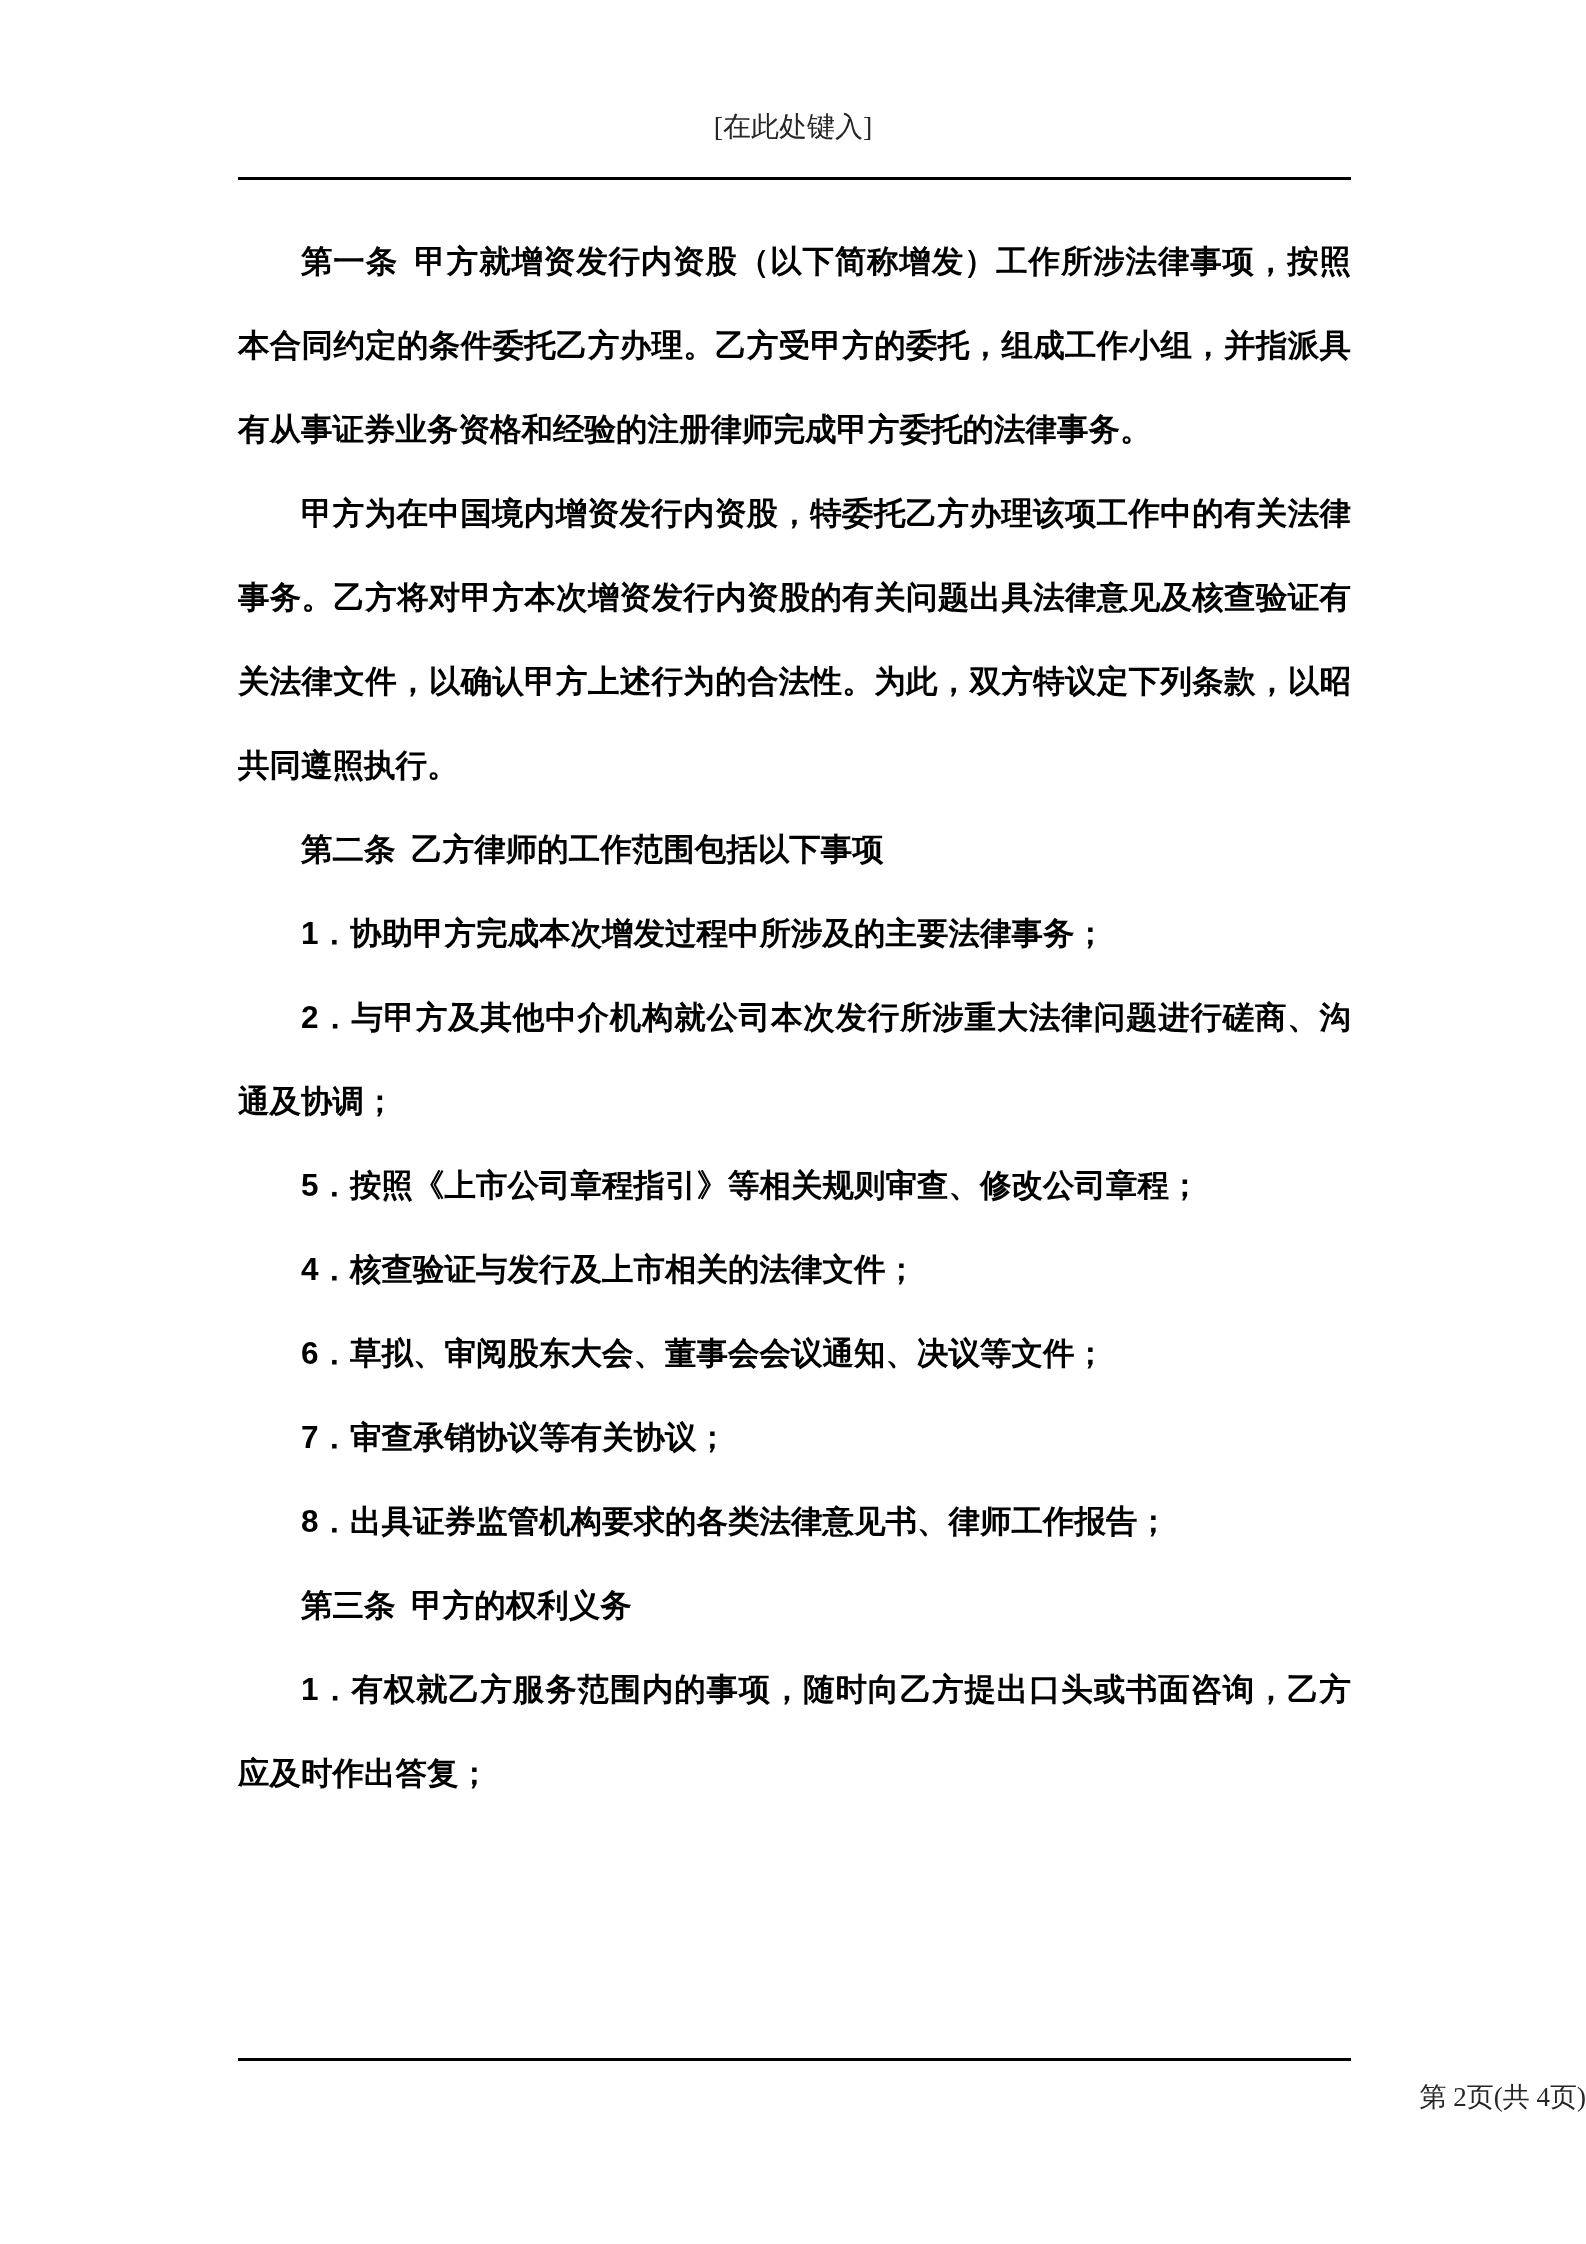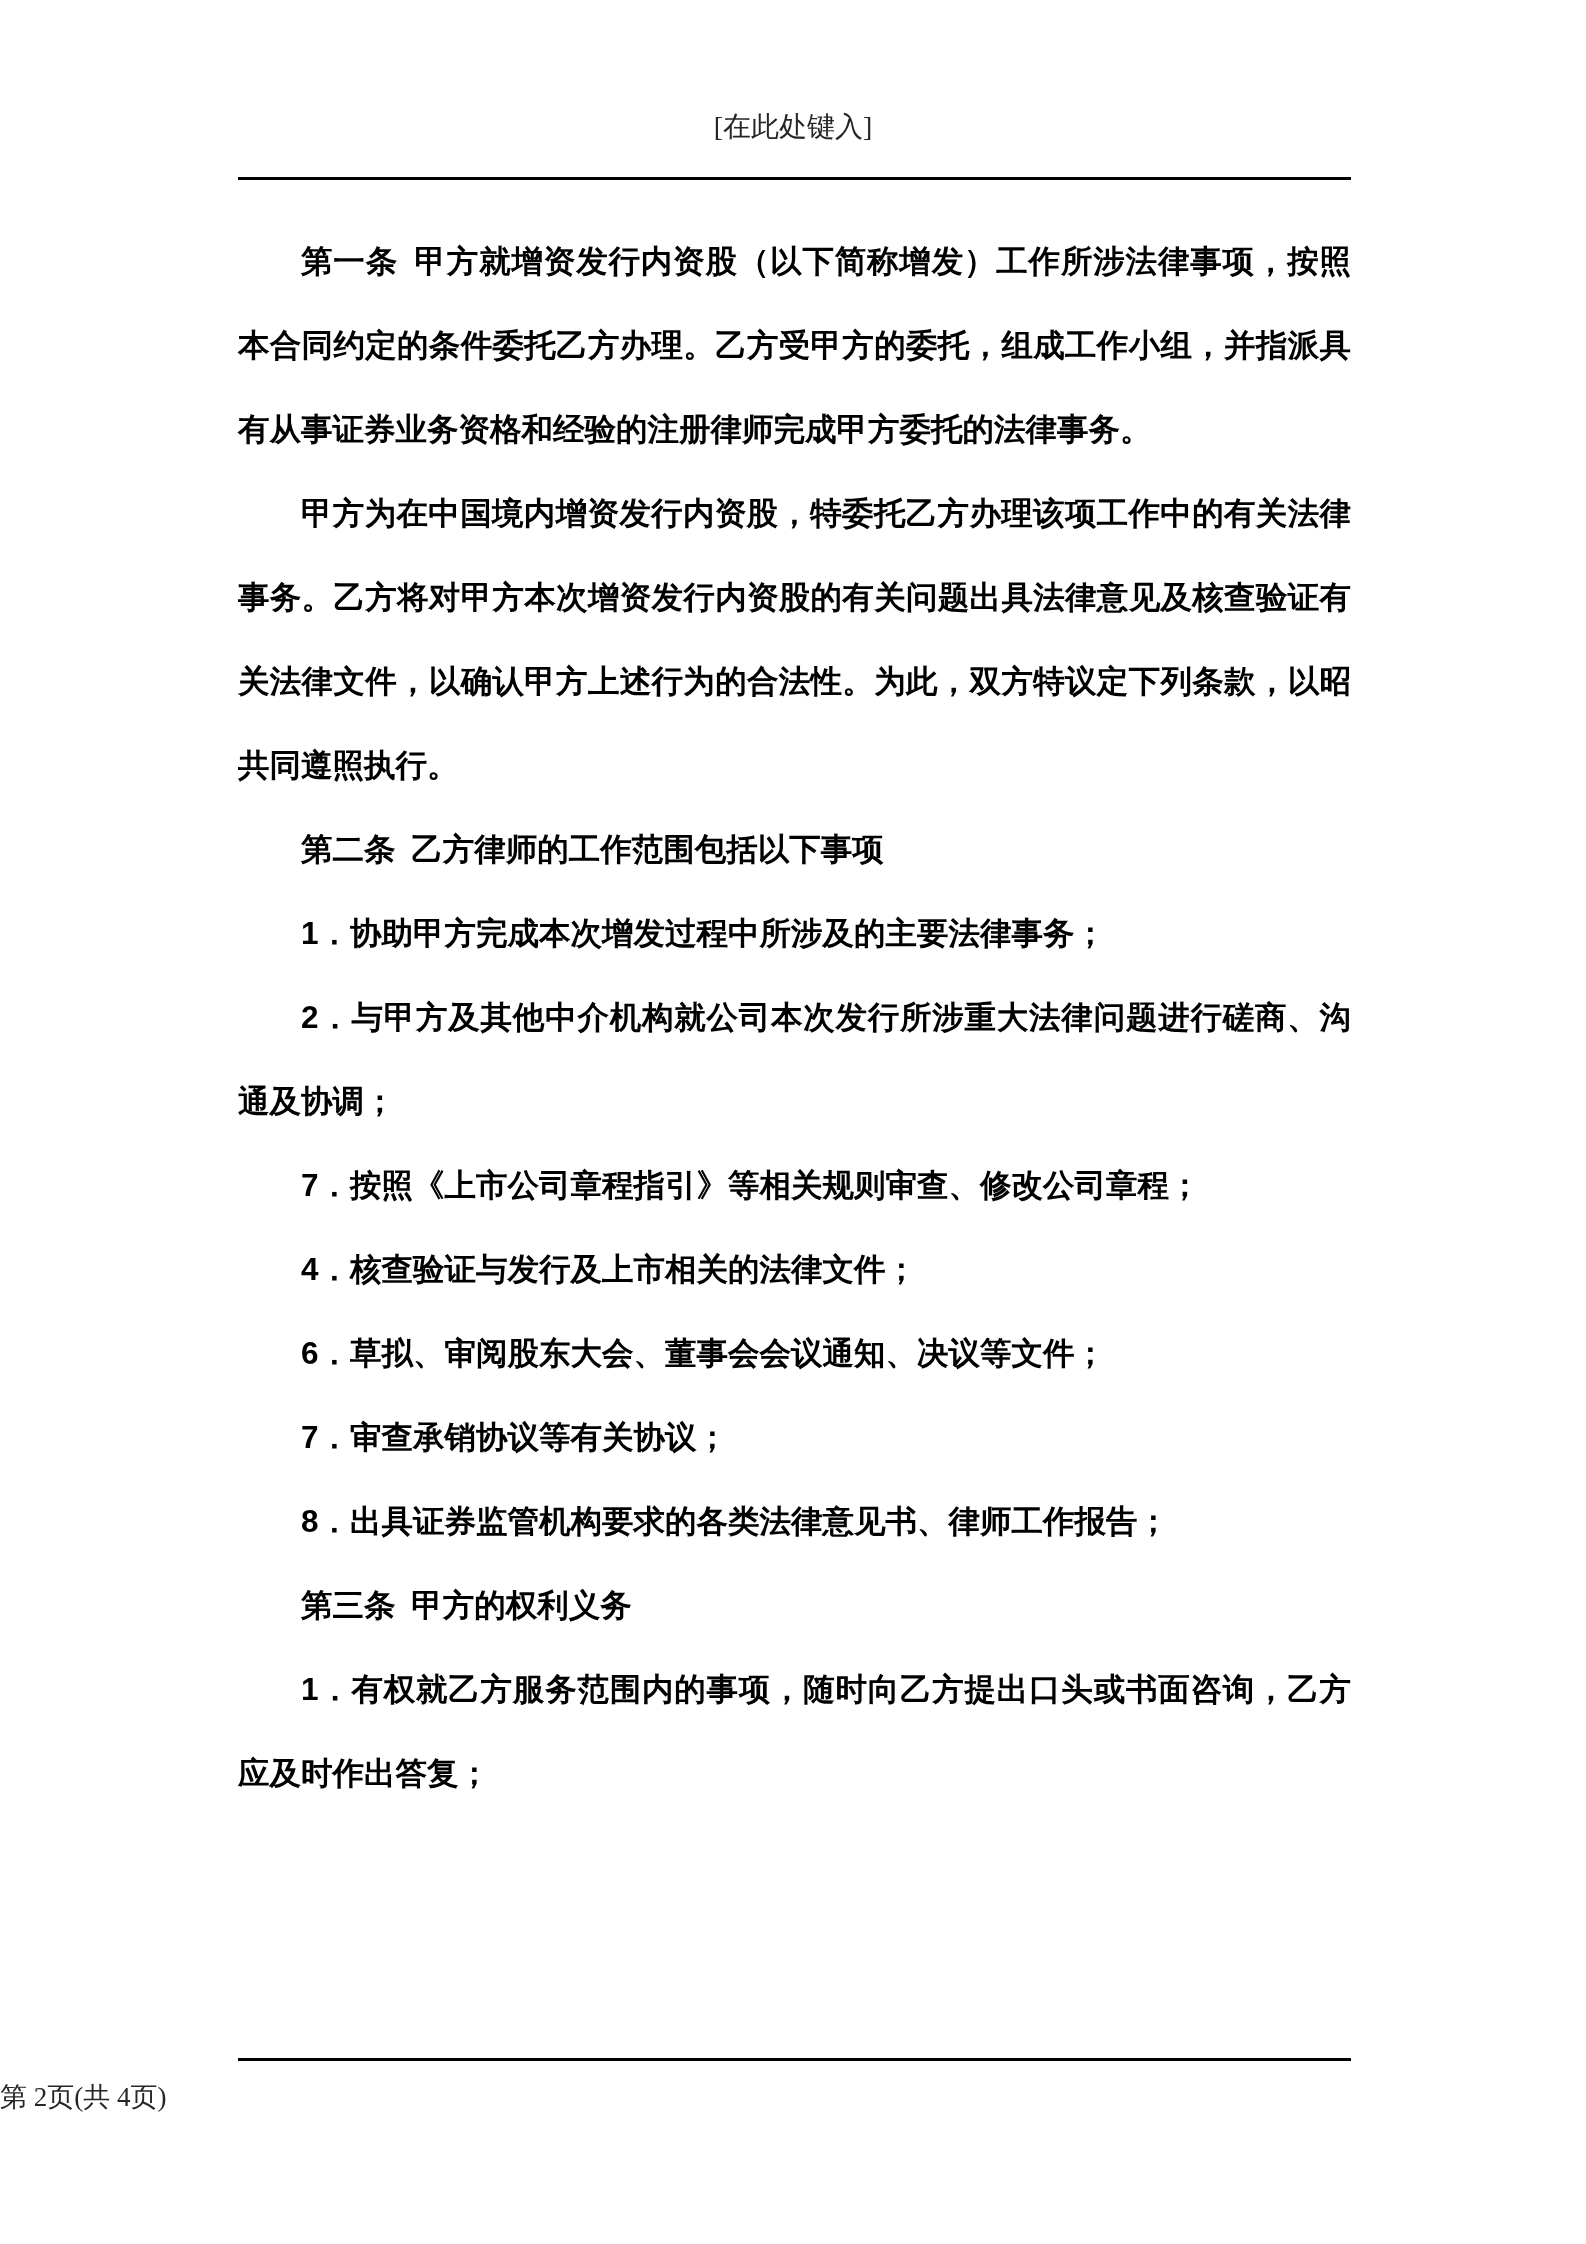--- a/index.html
+++ b/index.html
@@ -66,21 +66,21 @@
     left: 238px;
     width: 1113px;
     height: 0;
     border-top: 3px solid #000000;
   }
   .footer-text {
     position: absolute;
     top: 2080px;
     left: 0;
     width: 100%;
-    text-align: left;
+    text-align: right;
     font-family: "Liberation Serif", serif;
     font-size: 27px;
     line-height: 34px;
     color: #262626;
   }
 </style>
 </head>
 <body>
 
 <div class="page">
@@ -88,21 +88,21 @@
   <div class="header-text">[在此处键入]</div>
 
   <div class="header-rule"></div>
 
   <div class="content">
     <p class="para gap-before">第一条 甲方就增资发行内资股（以下简称增发）工作所涉法律事项，按照本合同约定的条件委托乙方办理。乙方受甲方的委托，组成工作小组，并指派具有从事证券业务资格和经验的注册律师完成甲方委托的法律事务。</p>
     <p class="para">甲方为在中国境内增资发行内资股，特委托乙方办理该项工作中的有关法律事务。乙方将对甲方本次增资发行内资股的有关问题出具法律意见及核查验证有关法律文件，以确认甲方上述行为的合法性。为此，双方特议定下列条款，以昭共同遵照执行。</p>
     <p class="para">第二条 乙方律师的工作范围包括以下事项</p>
     <p class="para">1．协助甲方完成本次增发过程中所涉及的主要法律事务；</p>
     <p class="para">2．与甲方及其他中介机构就公司本次发行所涉重大法律问题进行磋商、沟通及协调；</p>
-    <p class="para">7．按照《上市公司章程指引》等相关规则审查、修改公司章程；</p>
+    <p class="para">5．按照《上市公司章程指引》等相关规则审查、修改公司章程；</p>
     <p class="para">4．核查验证与发行及上市相关的法律文件；</p>
     <p class="para">6．草拟、审阅股东大会、董事会会议通知、决议等文件；</p>
     <p class="para">7．审查承销协议等有关协议；</p>
     <p class="para">8．出具证券监管机构要求的各类法律意见书、律师工作报告；</p>
     <p class="para">第三条 甲方的权利义务</p>
     <p class="para">1．有权就乙方服务范围内的事项，随时向乙方提出口头或书面咨询，乙方应及时作出答复；</p>
   </div>
 
   <div class="footer-rule"></div>
 

